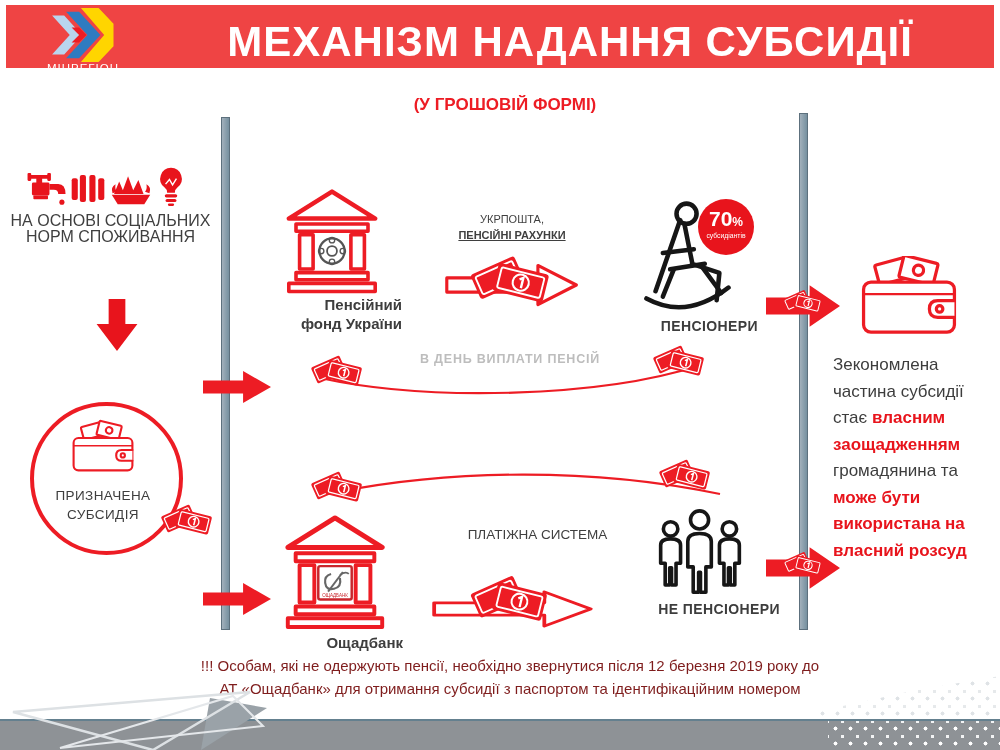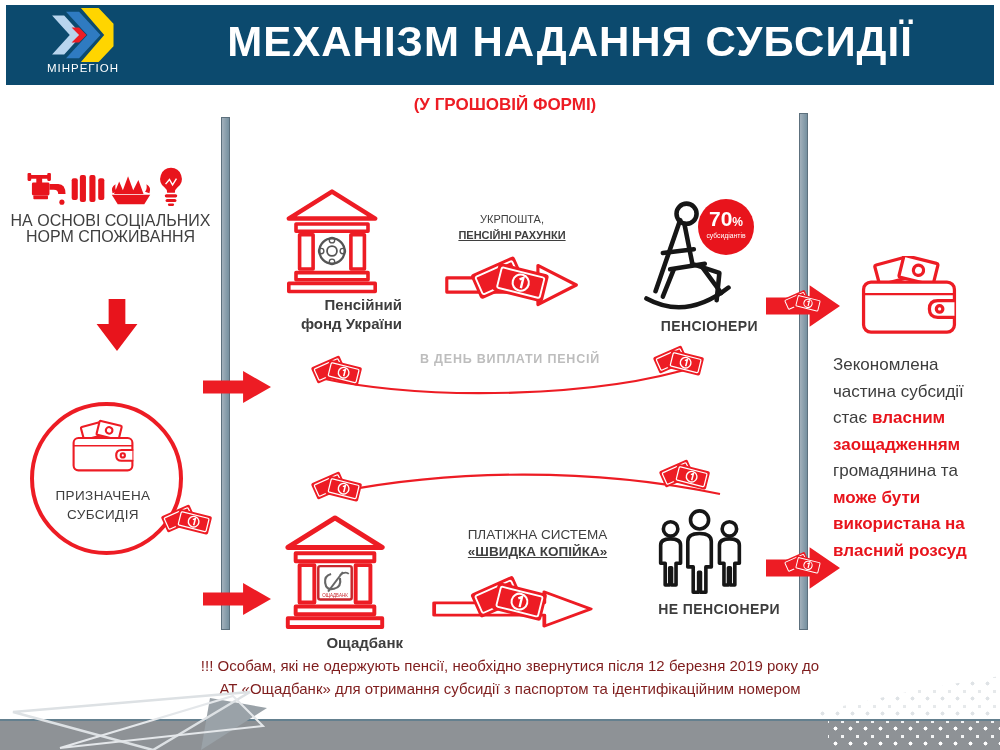--- a/index.html
+++ b/index.html
@@ -1,20 +1,20 @@
 <!DOCTYPE html>
 <html><head>
 <meta charset="utf-8">
 <style>
   html,body{margin:0;padding:0;background:#fff;}
   #canvas{position:relative;width:1000px;height:750px;background:#fff;overflow:hidden;
           font-family:"Liberation Sans", sans-serif;}
   .abs{position:absolute;}
   
-  .header-bar{left:6px;top:5px;width:988px;height:80px;background:#0c4a6e;z-index:10;}
+  .header-bar{left:6px;top:5px;width:988px;height:63px;background:#ef4444;z-index:10;}
   .logo-chevrons{left:38px;top:3px;width:72px;height:54px;}
   .logo-text{left:12px;top:57px;width:130px;text-align:center;color:#fff;font-size:11.5px;letter-spacing:1px;}
   .page-title{left:140px;top:0;width:848px;height:73px;line-height:73px;text-align:center;
               color:#fff;font-weight:bold;font-size:42px;letter-spacing:1px;white-space:nowrap;}
   .subtitle{left:295px;top:95px;width:420px;text-align:center;color:#ed1c24;font-weight:bold;font-size:17px;}
   
   .vbar{width:7px;background:linear-gradient(90deg,#a2b0bb,#76909f);border:1px solid #5d707d;z-index:2;}
   .vbar-left{left:221px;top:117px;height:511px;}
   .vbar-right{left:799px;top:113px;height:515px;}
   
@@ -251,21 +251,20 @@
     <rect x="35" y="53" width="34" height="34" rx="2" fill="#fff" stroke="#c9252c" stroke-width="2.5"></rect>
     <path d="M48 61 q-7 2 -6 9 q1 8 9 6 q8 -2 6 -11" fill="none" stroke="#666" stroke-width="2.2"></path>
     <path d="M60 59 L45 79" fill="none" stroke="#666" stroke-width="2"></path>
     <path d="M57 62 q6 -4 9 -1" fill="none" stroke="#666" stroke-width="1.8"></path>
     <text x="52" y="84" text-anchor="middle" font-size="4.6" fill="#c9252c">ОЩАДБАНК</text>
   </svg>
   <div class="abs lbl-dark oschad-lbl">Ощадбанк</div>
 
   <div class="abs cap chan-bot">
     <div>ПЛАТІЖНА СИСТЕМА</div>
-    <div class="bold">«ШВИДКА КОПІЙКА»</div>
   </div>
   <svg class="abs icon z3" style="left:432px;top:588px;width:162px;height:42px" viewBox="0 0 150 54" preserveAspectRatio="none">
       <use href="#sym-arrow-outline"></use>
     </svg>
   <svg class="abs icon z4" style="left:466px;top:564px;width:84px;height:70px" viewBox="0 0 90 72">
       <use href="#sym-money"></use>
     </svg>
 
   <svg class="abs icon z3" style="left:648px;top:508px;width:104px;height:88px" viewBox="0 0 115 95">
     <g stroke="#161616" stroke-width="4" fill="#fff" stroke-linejoin="round">

